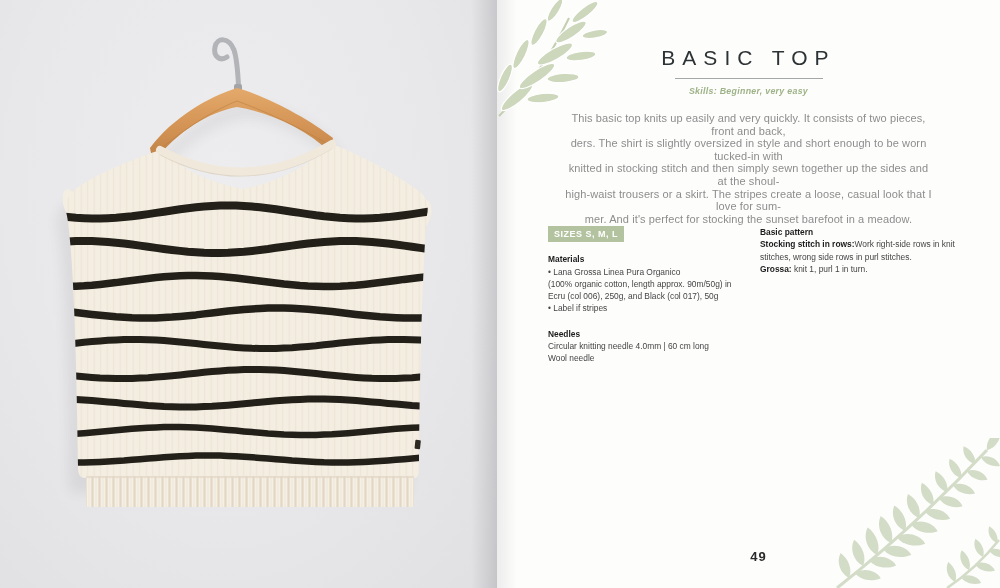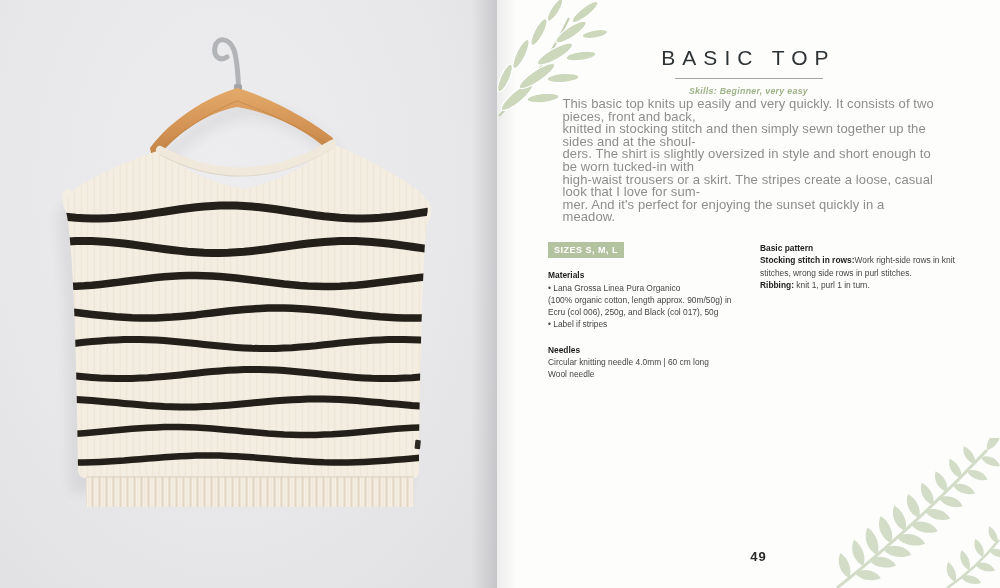--- a/index.html
+++ b/index.html
@@ -19,23 +19,23 @@
     background:linear-gradient(to right, rgba(90,90,96,0), rgba(90,90,96,0.20));}
   .content-page{position:relative;width:503px;height:588px;flex:0 0 503px;background:var(--right-page-bg);}
   .gutter-r{position:absolute;top:0;left:0;width:20px;height:100%;
     background:linear-gradient(to right, rgba(90,90,96,0.10), rgba(90,90,96,0));}
   .leaf-tl{position:absolute;top:0;left:0;pointer-events:none;}
   .fern-br{position:absolute;bottom:0;right:0;pointer-events:none;}
   .header{position:absolute;top:46px;left:0;width:100%;text-align:center;}
   .title{font-size:21px;letter-spacing:7px;color:var(--title);font-weight:400;}
   .title-rule{width:148px;height:1px;background:var(--rule-gray);margin:8px auto 7px;}
   .skills{font-size:8.8px;font-style:italic;font-weight:bold;color:var(--accent-green);letter-spacing:0.3px;}
-  .intro{position:absolute;top:98px;left:50%;transform:translateX(-50%);width:372px;
-    font-size:13px;line-height:12.6px;color:var(--muted-text);letter-spacing:0.1px;}
-  .col{position:absolute;top:242px;width:200px;font-size:8.4px;line-height:12.3px;color:var(--body-text);}
+  .intro{position:absolute;top:112px;left:50%;transform:translateX(-50%);width:372px;
+    text-align:center;font-size:11px;line-height:12.6px;color:var(--muted-text);letter-spacing:0.1px;}
+  .col{position:absolute;top:226px;width:200px;font-size:8.4px;line-height:12.3px;color:var(--body-text);}
   .col-left{left:51px;}
   .col-right{left:263px;}
   .badge{display:inline-block;background:var(--badge-bg);color:#fff;font-weight:bold;
     font-size:9px;letter-spacing:0.5px;padding:2px 6px 2px 6px;}
   .badge-row{margin-bottom:11px;}
   .sec{margin-bottom:13px;}
   .h{font-weight:bold;color:var(--heading-text);}
   .b{font-weight:bold;color:var(--heading-text);}
   .pageno{position:absolute;bottom:24px;left:10px;width:100%;text-align:center;
     font-size:13px;font-weight:bold;color:#2b2b2b;letter-spacing:1px;}
@@ -139,24 +139,24 @@
     </svg>
 
     <div class="header">
       <div class="title">BASIC TOP</div>
       <div class="title-rule"></div>
       <div class="skills">Skills: Beginner, very easy</div>
     </div>
 
     <div class="intro">
       <div>This basic top knits up easily and very quickly. It consists of two pieces, front and back,</div>
+      <div>ders. The shirt is slightly oversized in style and short enough to be worn tucked-in with</div>
       <div>knitted in stocking stitch and then simply sewn together up the sides and at the shoul-</div>
-      <div>ders. The shirt is slightly oversized in style and short enough to be worn tucked-in with</div>
       <div>high-waist trousers or a skirt. The stripes create a loose, casual look that I love for sum-</div>
-      <div>mer. And it's perfect for enjoying the sunset quickly in a meadow.</div>
+      <div>mer. And it's perfect for stocking the sunset barefoot in a meadow.</div>
     </div>
 
     <div class="col col-left">
       <div class="badge-row">
         <span class="badge">SIZES S, M, L</span>
       </div>
       <div class="sec">
         <div class="h">Materials</div>
         <div>• Lana Grossa Linea Pura Organico</div>
         <div>(100% organic cotton, length approx. 90m/50g) in</div>
@@ -167,21 +167,21 @@
         <div class="h">Needles</div>
         <div>Circular knitting needle 4.0mm | 60 cm long</div>
         <div>Wool needle</div>
       </div>
     </div>
 
     <div class="col col-right">
       <div class="sec">
         <div class="h">Basic pattern</div>
         <div><span class="b">Stocking stitch in rows:</span><span>Work right-side rows in knit stitches, wrong side rows in purl stitches.</span></div>
-        <div><span class="b">Ribbing:</span><span> knit 1, purl 1 in turn.</span></div>
+        <div><span class="b">Grossa:</span><span> knit 1, purl 1 in turn.</span></div>
       </div>
     </div>
 
     <div class="pageno">49</div>
 
     <svg class="fern-br" width="165" height="150" viewBox="0 0 165 150">
       <defs>
           <path id="lf" d="M0,0 C6,-8 18,-10 26,-4 C19,3 7,5 0,0 Z"></path>
         </defs>
       <g style="fill:var(--fern-green)">

